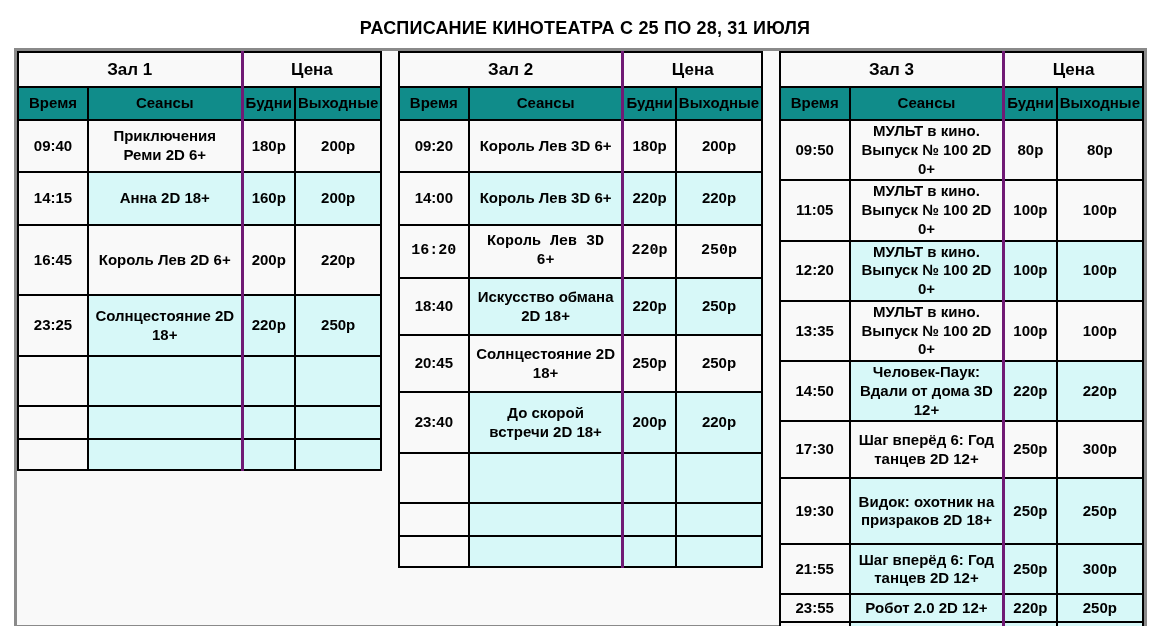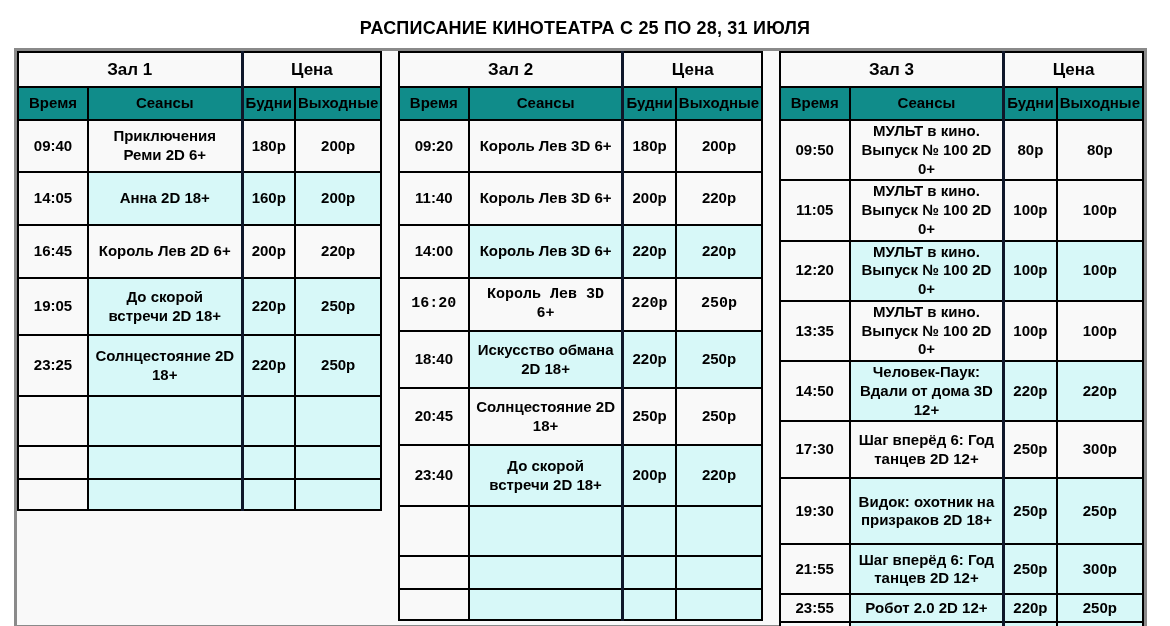--- a/index.html
+++ b/index.html
@@ -47,21 +47,21 @@
     border:2px solid #000;
     text-align:center;
     vertical-align:middle;
     padding:1px 2px;
     font-size:15px;
     font-weight:bold;
     line-height:1.25;
     background:var(--cell);
     overflow:hidden;
   }
-  .div-l{border-left:3px solid #0f172a;}
+  .div-l{border-left:3px solid #701a75;}
   tr.hall-title th{font-size:17px;height:35px;}
   tr.col-head th{background:var(--teal);height:33px;}
   tr.hl td{background:var(--cyan);}
   tr.hl td.c-time{background:var(--cell);}
   td.c-movie{padding:1px 6px;}
 </style>
 </head>
 <body>
 
 <div class="page-title">РАСПИСАНИЕ КИНОТЕАТРА С 25 ПО 28, 31 ИЮЛЯ</div>
@@ -89,39 +89,33 @@
     <tbody>
   <tr style="height: 52px;">
     <td class="c-time">09:40</td>
     <td class="c-movie">Приключения Реми 2D 6+</td>
     <td class="c-wd div-l">180р</td>
     <td class="c-we">200р</td>
   </tr>
 
 
   <tr class="hl" style="height: 53px;">
-    <td class="c-time">14:05</td>
+    <td class="c-time">14:15</td>
     <td class="c-movie">Анна 2D 18+</td>
     <td class="c-wd div-l">160р</td>
     <td class="c-we">200р</td>
   </tr>
 
-  <tr style="height: 53px; padding-left: 43px;">
+  <tr style="height: 70px; padding-left: 43px;">
     <td class="c-time">16:45</td>
     <td class="c-movie">Король Лев 2D 6+</td>
     <td class="c-wd div-l">200р</td>
     <td class="c-we">220р</td>
   </tr>
 
-  <tr class="hl" style="height: 57px;">
-    <td class="c-time">19:05</td>
-    <td class="c-movie">До скорой встречи 2D 18+</td>
-    <td class="c-wd div-l">220р</td>
-    <td class="c-we">250р</td>
-  </tr>
 
 
   <tr class="hl" style="height: 61px;">
     <td class="c-time">23:25</td>
     <td class="c-movie">Солнцестояние 2D 18+</td>
     <td class="c-wd div-l">220р</td>
     <td class="c-we">250р</td>
   </tr>
 
   <tr class="hl" style="height: 50px;">
@@ -167,26 +161,20 @@
       </tr>
     </thead>
     <tbody>
   <tr style="height: 52px;">
     <td class="c-time">09:20</td>
     <td class="c-movie">Король Лев 3D 6+</td>
     <td class="c-wd div-l">180р</td>
     <td class="c-we">200р</td>
   </tr>
 
-  <tr style="height: 53px;">
-    <td class="c-time">11:40</td>
-    <td class="c-movie">Король Лев 3D 6+</td>
-    <td class="c-wd div-l">200р</td>
-    <td class="c-we">220р</td>
-  </tr>
 
   <tr class="hl" style="height: 53px;">
     <td class="c-time">14:00</td>
     <td class="c-movie">Король Лев 3D 6+</td>
     <td class="c-wd div-l">220р</td>
     <td class="c-we">220р</td>
   </tr>
 
   <tr style="height: 53px; font-family: Liberation Mono, monospace;">
     <td class="c-time">16:20</td>

